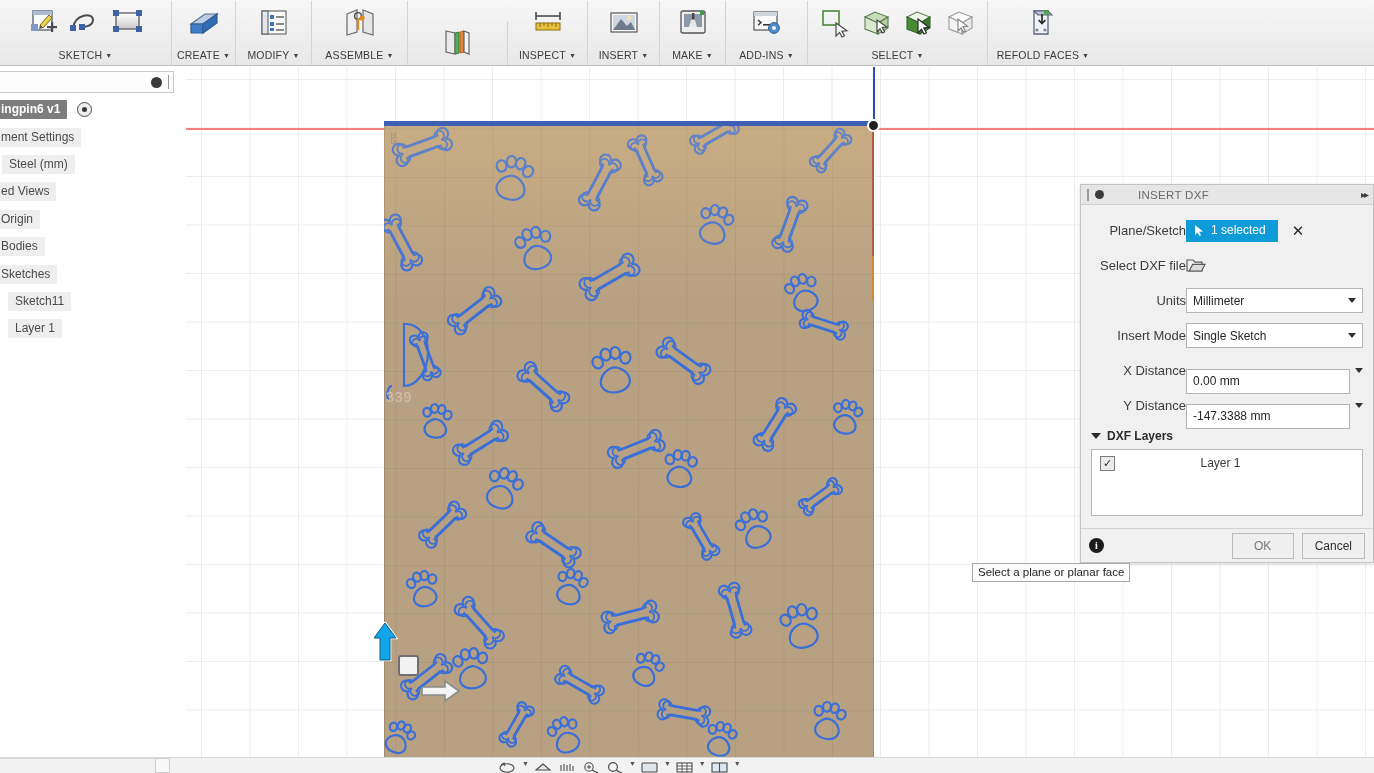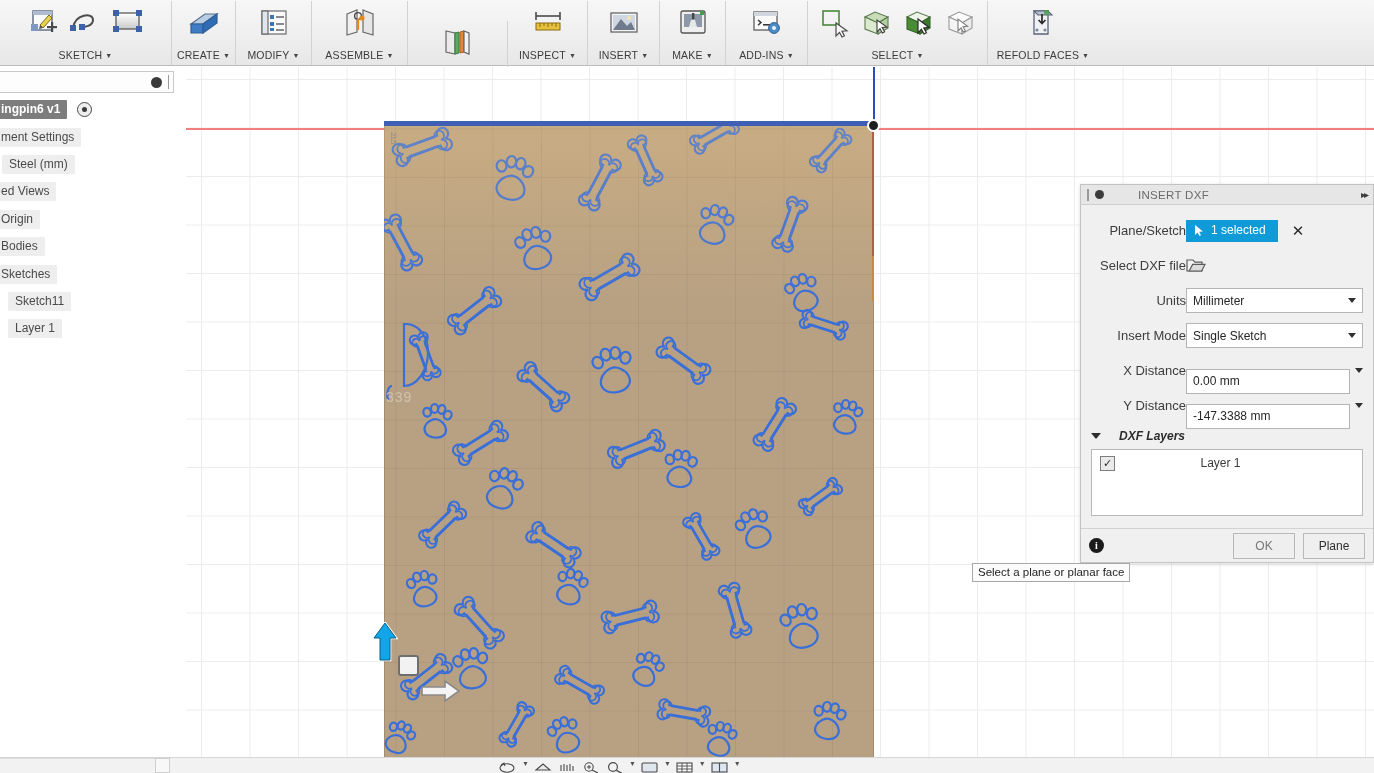--- a/index.html
+++ b/index.html
@@ -181,22 +181,22 @@
     font-size: 12px; color: #262626; position: relative;
   }
   .combo .cv { flex: 1; }
   .arrow-dn {
     width: 0; height: 0; border-left: 4px solid transparent;
     border-right: 4px solid transparent; border-top: 5px solid #303030;
   }
   .combo-outer { flex: 1; display: flex; align-items: center; gap: 5px; }
   .combo-outer .combo { flex: 1; margin-top: 21px; }
   .sec-head {
-    display: flex; align-items: center; gap: 18px;
-    padding: 6px 16px 4px 10px; font-size: 12px; color: #2d2d2d; font-weight: bold; font-style: italic;
+    display: flex; align-items: center; gap: 6px;
+    padding: 6px 16px 4px 10px; font-size: 12px; color: #2d2d2d; font-weight: bold;
   }
   .tri { width: 0; height: 0; border-left: 5px solid transparent;
          border-right: 5px solid transparent; border-top: 6px solid #2d2d2d; }
   #layers-box {
     margin: 2px 10px 10px 10px; height: 67px; background: #ffffff;
     border: 1px solid #b9b9b9; position: relative;
   }
   .layer-row { display: flex; align-items: center; height: 26px; padding: 4px 8px; }
   .cbx {
     width: 15px; height: 15px; border: 1px solid #7d7d7d; background: #eaeaea;
@@ -841,21 +841,21 @@
           <span class="cbx">✓</span>
           <span class="layer-name">Layer 1</span>
         </div>
       </div>
     </div>
 
     <div id="dxf-foot">
       <div class="info-i">i</div>
       <div class="spacer"></div>
       <div class="btn">OK</div>
-      <div class="btn enabled">Plane</div>
+      <div class="btn enabled">Cancel</div>
     </div>
   </div>
 
   <div id="tooltip">Select a plane or planar face</div>
 
   <div id="bottombar"></div>
   <div id="bl-edge"></div>
   <div id="panel-corner"></div>
   <div id="navbar">
       <span class="nav-ic"><svg viewBox="0 0 20 13">

